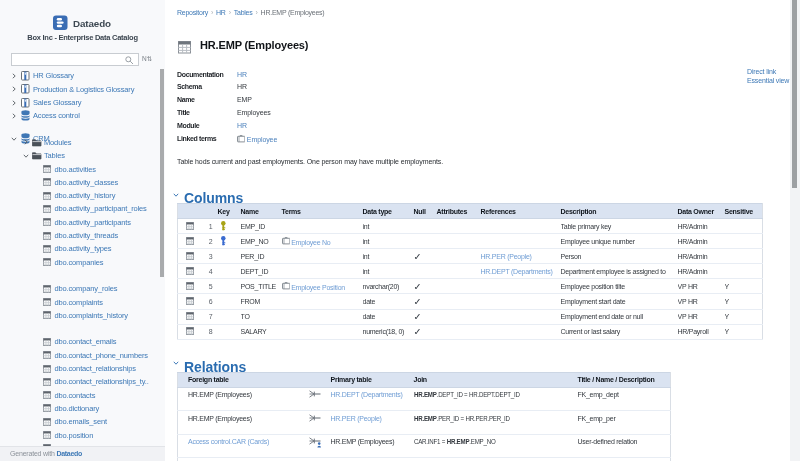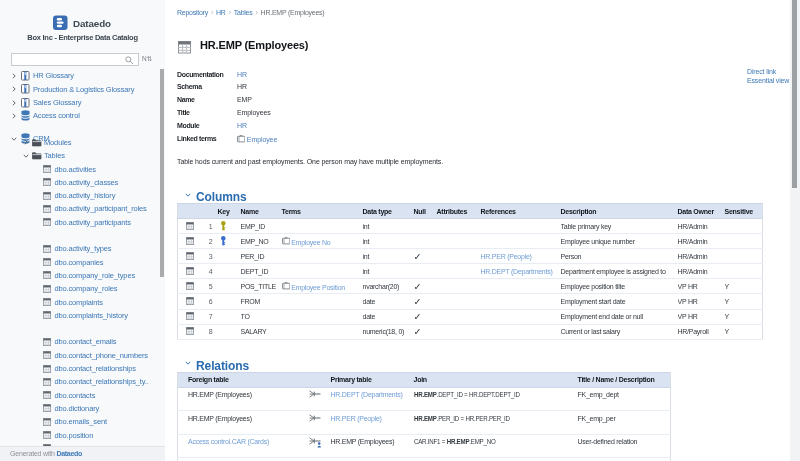--- a/index.html
+++ b/index.html
@@ -27,21 +27,21 @@
 #crumbs .sep { color:#aab0b6; padding:0 3px; font-size:7px; }
 #crumbs .cur { color:#6b7178; }
 #title { position:absolute; left:35px; top:38.5px; font-size:11px; font-weight:bold; color:#111418; letter-spacing:-0.15px; }
 #toplinks { position:absolute; left:582px; top:68px; font-size:7px; letter-spacing:-0.15px; }
 #toplinks a { color:#3e79b6; display:block; height:8.5px; line-height:8.5px; }
 .metarow { position:absolute; left:12px; font-size:7px; height:9px; line-height:9px; }
 .metarow .lbl { display:inline-block; font-weight:bold; letter-spacing:-0.35px; color:#1d2126; }
 .metarow .val { position:absolute; left:60px; top:0; white-space:nowrap; color:#33383e; letter-spacing:-0.1px; }
 .metarow a { color:#4d82bd; }
 #desc { position:absolute; left:12px; top:158px; font-size:7px; letter-spacing:-0.1px; color:#2a2e33; }
-.sechead { position:absolute; left:19px; font-size:12px; font-weight:bold; letter-spacing:-0.1px; color:#2a6cb0;margin-left:12px; }
+.sechead { position:absolute; left:19px; font-size:14px; font-weight:bold; letter-spacing:-0.1px; color:#2a6cb0; }
 
 
 table { border-collapse:collapse; table-layout:fixed; }
 #coltable { position:absolute; left:12px; top:203px; width:585px; font-size:7px; letter-spacing:-0.25px; color:#33383e; }
 #coltable th { background:#dae3f1; font-weight:bold; color:#10161d; text-align:left; font-size:7px; height:15px; padding:0; border-top:1px solid #ccd6e4; border-bottom:1px solid #ccd6e4; }
 #coltable td { height:15.1px; padding:0; border-bottom:1px solid #e8edf4; white-space:nowrap; overflow:hidden; }
 #coltable a { color:#6f9dd4; }
 #coltable .num { color:#5a6068; text-align:center; }
 #reltable { position:absolute; left:12px; top:372px; width:493px; font-size:7px; letter-spacing:-0.25px; color:#33383e; }
 #reltable th { background:#dae3f1; font-weight:bold; color:#10161d; text-align:left; font-size:7px; height:14.5px; padding:0 0 0 10px; border-top:1px solid #ccd6e4; border-bottom:1px solid #ccd6e4; }
@@ -242,20 +242,33 @@
               <rect x="0.5" y="0.5" width="7" height="7" fill="#fff" stroke="#979da4" stroke-width="1"></rect>
               <rect x="0.5" y="0.5" width="7" height="2" fill="#5f656c"></rect>
               <line x1="0.5" y1="4.4" x2="7.5" y2="4.4" stroke="#c6cbd0" stroke-width="0.8"></line>
               <line x1="0.5" y1="6.2" x2="7.5" y2="6.2" stroke="#c6cbd0" stroke-width="0.8"></line>
               <line x1="2.96" y1="2.5" x2="2.96" y2="7.5" stroke="#c6cbd0" stroke-width="0.8"></line>
               <line x1="5.44" y1="2.5" x2="5.44" y2="7.5" stroke="#c6cbd0" stroke-width="0.8"></line>
             </svg>
           </span>
           <span style="position:absolute;left:54.5px;top:0"><a>dbo.activity_participants</a></span>
         </div>
+<div class="trow" style="top:160.0px">
+          <span class="tsvg" style="left:43px;top:2.5px">
+            <svg width="8" height="8" viewBox="0 0 8 8">
+              <rect x="0.5" y="0.5" width="7" height="7" fill="#fff" stroke="#979da4" stroke-width="1"></rect>
+              <rect x="0.5" y="0.5" width="7" height="2" fill="#5f656c"></rect>
+              <line x1="0.5" y1="4.4" x2="7.5" y2="4.4" stroke="#c6cbd0" stroke-width="0.8"></line>
+              <line x1="0.5" y1="6.2" x2="7.5" y2="6.2" stroke="#c6cbd0" stroke-width="0.8"></line>
+              <line x1="2.96" y1="2.5" x2="2.96" y2="7.5" stroke="#c6cbd0" stroke-width="0.8"></line>
+              <line x1="5.44" y1="2.5" x2="5.44" y2="7.5" stroke="#c6cbd0" stroke-width="0.8"></line>
+            </svg>
+          </span>
+          <span style="position:absolute;left:54.5px;top:0"><a>dbo.activity_threads</a></span>
+        </div>
 <div class="trow" style="top:173.3px">
           <span class="tsvg" style="left:43px;top:2.5px">
             <svg width="8" height="8" viewBox="0 0 8 8">
               <rect x="0.5" y="0.5" width="7" height="7" fill="#fff" stroke="#979da4" stroke-width="1"></rect>
               <rect x="0.5" y="0.5" width="7" height="2" fill="#5f656c"></rect>
               <line x1="0.5" y1="4.4" x2="7.5" y2="4.4" stroke="#c6cbd0" stroke-width="0.8"></line>
               <line x1="0.5" y1="6.2" x2="7.5" y2="6.2" stroke="#c6cbd0" stroke-width="0.8"></line>
               <line x1="2.96" y1="2.5" x2="2.96" y2="7.5" stroke="#c6cbd0" stroke-width="0.8"></line>
               <line x1="5.44" y1="2.5" x2="5.44" y2="7.5" stroke="#c6cbd0" stroke-width="0.8"></line>
             </svg>
@@ -267,33 +280,20 @@
             <svg width="8" height="8" viewBox="0 0 8 8">
               <rect x="0.5" y="0.5" width="7" height="7" fill="#fff" stroke="#979da4" stroke-width="1"></rect>
               <rect x="0.5" y="0.5" width="7" height="2" fill="#5f656c"></rect>
               <line x1="0.5" y1="4.4" x2="7.5" y2="4.4" stroke="#c6cbd0" stroke-width="0.8"></line>
               <line x1="0.5" y1="6.2" x2="7.5" y2="6.2" stroke="#c6cbd0" stroke-width="0.8"></line>
               <line x1="2.96" y1="2.5" x2="2.96" y2="7.5" stroke="#c6cbd0" stroke-width="0.8"></line>
               <line x1="5.44" y1="2.5" x2="5.44" y2="7.5" stroke="#c6cbd0" stroke-width="0.8"></line>
             </svg>
           </span>
           <span style="position:absolute;left:54.5px;top:0"><a>dbo.companies</a></span>
-        </div>
-<div class="trow" style="top:199.9px">
-          <span class="tsvg" style="left:43px;top:2.5px">
-            <svg width="8" height="8" viewBox="0 0 8 8">
-              <rect x="0.5" y="0.5" width="7" height="7" fill="#fff" stroke="#979da4" stroke-width="1"></rect>
-              <rect x="0.5" y="0.5" width="7" height="2" fill="#5f656c"></rect>
-              <line x1="0.5" y1="4.4" x2="7.5" y2="4.4" stroke="#c6cbd0" stroke-width="0.8"></line>
-              <line x1="0.5" y1="6.2" x2="7.5" y2="6.2" stroke="#c6cbd0" stroke-width="0.8"></line>
-              <line x1="2.96" y1="2.5" x2="2.96" y2="7.5" stroke="#c6cbd0" stroke-width="0.8"></line>
-              <line x1="5.44" y1="2.5" x2="5.44" y2="7.5" stroke="#c6cbd0" stroke-width="0.8"></line>
-            </svg>
-          </span>
-          <span style="position:absolute;left:54.5px;top:0"><a>dbo.company_role_types</a></span>
         </div>
 <div class="trow" style="top:213.2px">
           <span class="tsvg" style="left:43px;top:2.5px">
             <svg width="8" height="8" viewBox="0 0 8 8">
               <rect x="0.5" y="0.5" width="7" height="7" fill="#fff" stroke="#979da4" stroke-width="1"></rect>
               <rect x="0.5" y="0.5" width="7" height="2" fill="#5f656c"></rect>
               <line x1="0.5" y1="4.4" x2="7.5" y2="4.4" stroke="#c6cbd0" stroke-width="0.8"></line>
               <line x1="0.5" y1="6.2" x2="7.5" y2="6.2" stroke="#c6cbd0" stroke-width="0.8"></line>
               <line x1="2.96" y1="2.5" x2="2.96" y2="7.5" stroke="#c6cbd0" stroke-width="0.8"></line>
               <line x1="5.44" y1="2.5" x2="5.44" y2="7.5" stroke="#c6cbd0" stroke-width="0.8"></line>

